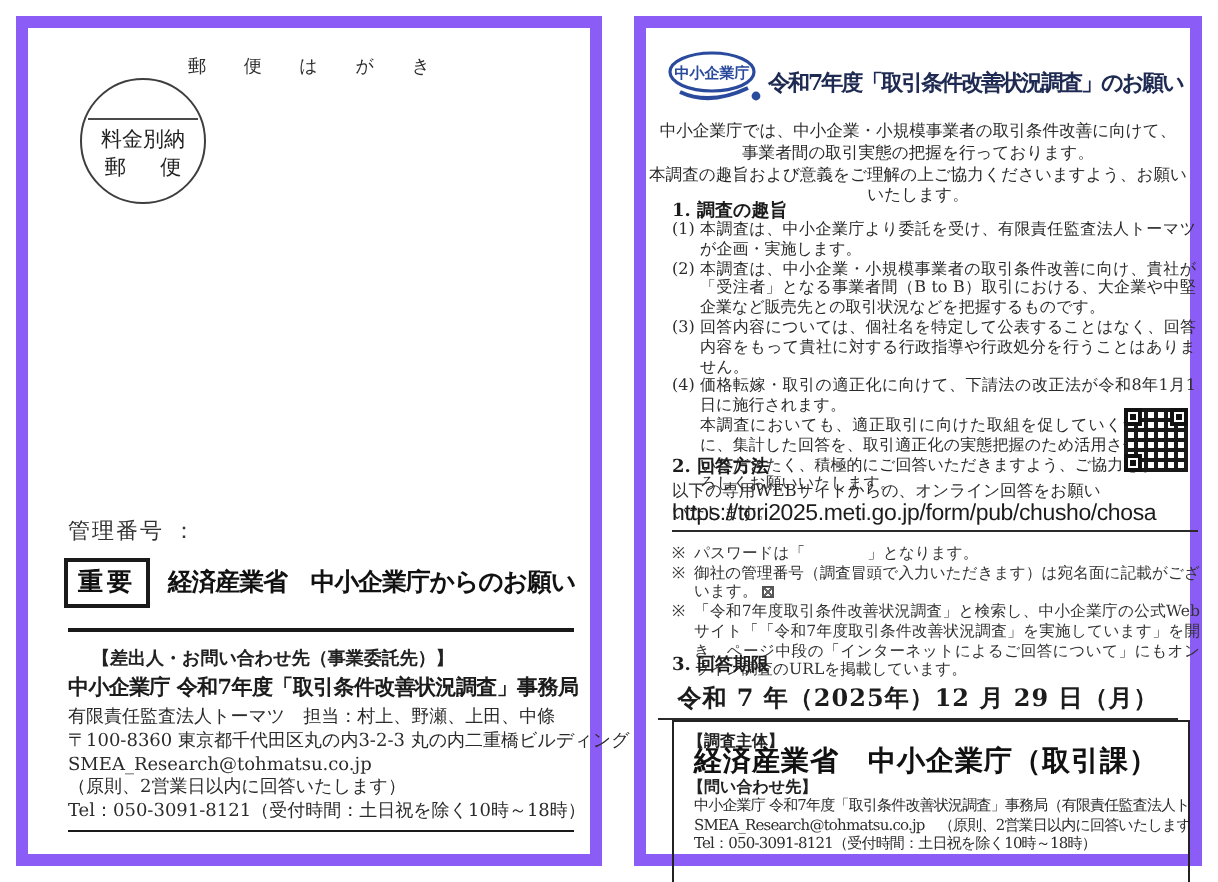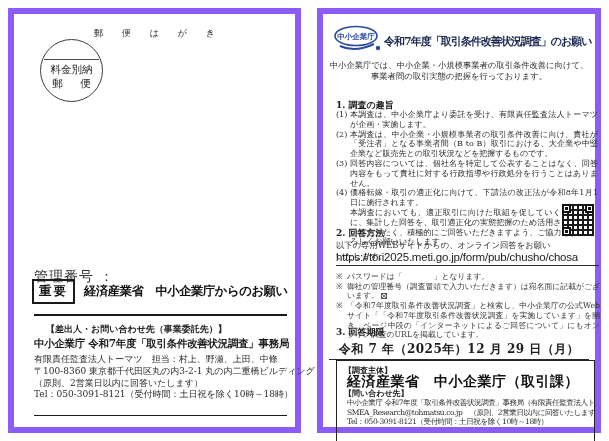--- a/index.html
+++ b/index.html
@@ -14,21 +14,21 @@
   
   .postcard-header { position:absolute; top:13px; left:0; right:0; text-align:center;
     font-family:"DejaVu Sans","Liberation Sans",sans-serif; font-size:9px; color:#2e2e2e;
     letter-spacing:8px; text-indent:8px; }
   .stamp { position:absolute; left:26px; top:25px; width:63px; height:63px;
     border:1.5px solid #3e3e3e; border-radius:50%; }
   .stamp-chord { position:absolute; top:19px; left:3px; right:3px; border-top:1px solid #4a4a4a; }
   .stamp-l1 { position:absolute; top:23px; left:0; right:0; text-align:center; font-size:10.5px; color:#222; }
   .stamp-l2 { position:absolute; top:37px; left:0; right:0; text-align:center; font-size:10.5px; color:#222;
     letter-spacing:7px; text-indent:7px; }
-  .mgmt-number { position:absolute; left:20px; top:254px; font-size:14px; color:#333; letter-spacing:1px; }
+  .mgmt-number { position:absolute; left:20px; top:244px; font-size:11px; color:#333; letter-spacing:1px; }
   .important-row { position:absolute; left:18px; top:265px; width:264px; display:flex; align-items:center; gap:9px; }
   .important-badge { border:2px solid #1a1a1a; padding:2px 5px; font-family:"DejaVu Sans","Liberation Sans",sans-serif;
     font-size:12.5px; font-weight:bold; color:#111; letter-spacing:2px; white-space:nowrap; }
   .left-heading { font-family:"DejaVu Sans","Liberation Sans",sans-serif; font-size:12.3px; font-weight:bold;
     color:#111; letter-spacing:-0.4px; white-space:nowrap; }
   .rule-heavy { position:absolute; left:20px; width:253px; border-top:2px solid #1a1a1a; }
   .rule-thin  { position:absolute; left:20px; width:253px; border-top:1.5px solid #1a1a1a; }
   .sender-label { position:absolute; left:32px; top:309px; font-size:9px; font-weight:bold; color:#222; }
   .sender-name  { position:absolute; left:20px; top:323px; font-size:10.5px; font-weight:bold; color:#1c1c1c;
     letter-spacing:-0.3px; white-space:nowrap; }
@@ -101,21 +101,22 @@
     <span class="left-heading">経済産業省　中小企業庁からのお願い</span>
   </div>
 
   <div class="rule-heavy" style="top:300px;"></div>
 
   <div class="sender-label">【差出人・お問い合わせ先（事業委託先）】</div>
   <div class="sender-name">中小企業庁 令和7年度「取引条件改善状況調査」事務局</div>
 
   <div class="sender-lines">
     <div>有限責任監査法人トーマツ　担当：村上、野瀬、上田、中條</div>
-    <div>〒100-8360 東京都千代田区丸の内3-2-1 丸の内二重橋ビルディング</div>
+    <div>〒100-8360 東京都千代田区丸の内3-2-3 丸の内二重橋ビルディング</div>
+    <div>SMEA_Research@tohmatsu.co.jp</div>
     <div>（原則、2営業日以内に回答いたします）</div>
     <div>Tel：050-3091-8121（受付時間：土日祝を除く10時～18時）</div>
   </div>
 
   <div class="rule-thin" style="top:401px;"></div>
 </div>
 
 <div class="card card-right">
 
   <div class="logo">
@@ -125,20 +126,21 @@
       <path d="M7 21 Q 22 28 41 19" fill="none" stroke="#2a4a9e" stroke-width="2"></path>
       <circle cx="45" cy="23" r="2.2" fill="#2a4a9e"></circle>
     </svg>
   </div>
 
   <div class="r-title">令和7年度「取引条件改善状況調査」のお願い</div>
 
   <div class="intro">
     <div>中小企業庁では、中小企業・小規模事業者の取引条件改善に向けて、</div>
     <div>事業者間の取引実態の把握を行っております。</div>
+    <div>本調査の趣旨および意義をご理解の上ご協力くださいますよう、お願いいたします。</div>
   </div>
 
   <div class="sec-heading" style="top:85px;">1. 調査の趣旨</div>
 
   <div class="purpose-items">
     <div class="p-item">
       <span class="marker">(1)</span>
       <span class="txt">本調査は、中小企業庁より委託を受け、有限責任監査法人トーマツが企画・実施します。</span>
     </div>
     <div class="p-item">

